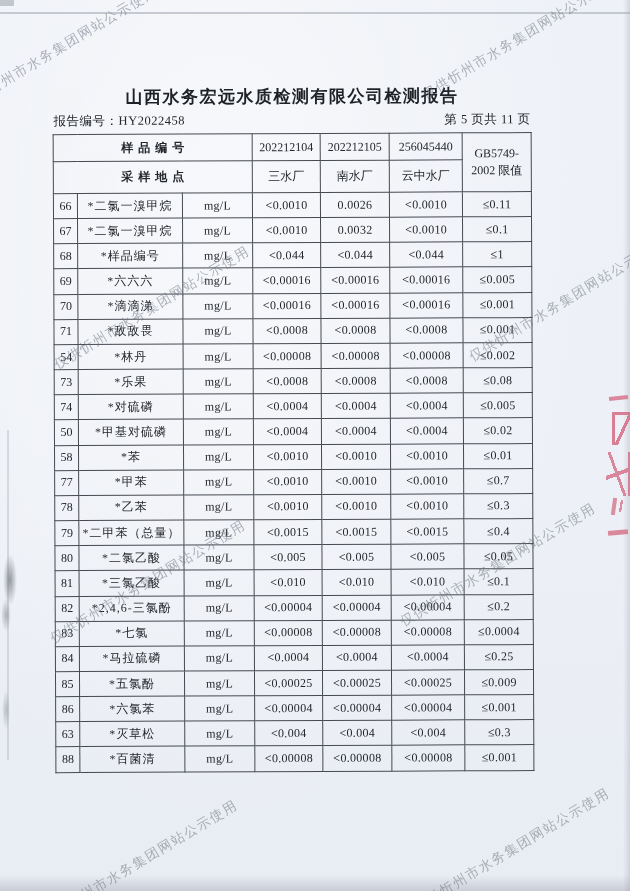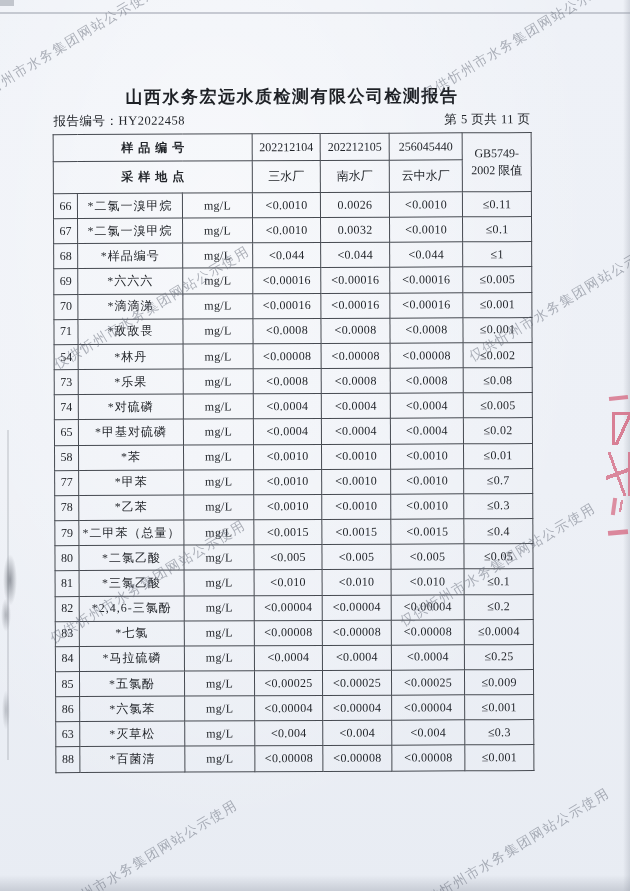--- a/index.html
+++ b/index.html
@@ -206,21 +206,21 @@
           <tr>
             <td class="num-cell">74</td>
             <td class="name-cell">*对硫磷</td>
             <td class="val-cell">mg/L</td>
             <td class="val-cell">&lt;0.0004</td>
             <td class="val-cell">&lt;0.0004</td>
             <td class="val-cell">&lt;0.0004</td>
             <td class="val-cell">≤0.005</td>
           </tr>
           <tr>
-            <td class="num-cell">65</td>
+            <td class="num-cell">50</td>
             <td class="name-cell">*甲基对硫磷</td>
             <td class="val-cell">mg/L</td>
             <td class="val-cell">&lt;0.0004</td>
             <td class="val-cell">&lt;0.0004</td>
             <td class="val-cell">&lt;0.0004</td>
             <td class="val-cell">≤0.02</td>
           </tr>
           <tr>
             <td class="num-cell">58</td>
             <td class="name-cell">*苯</td>

